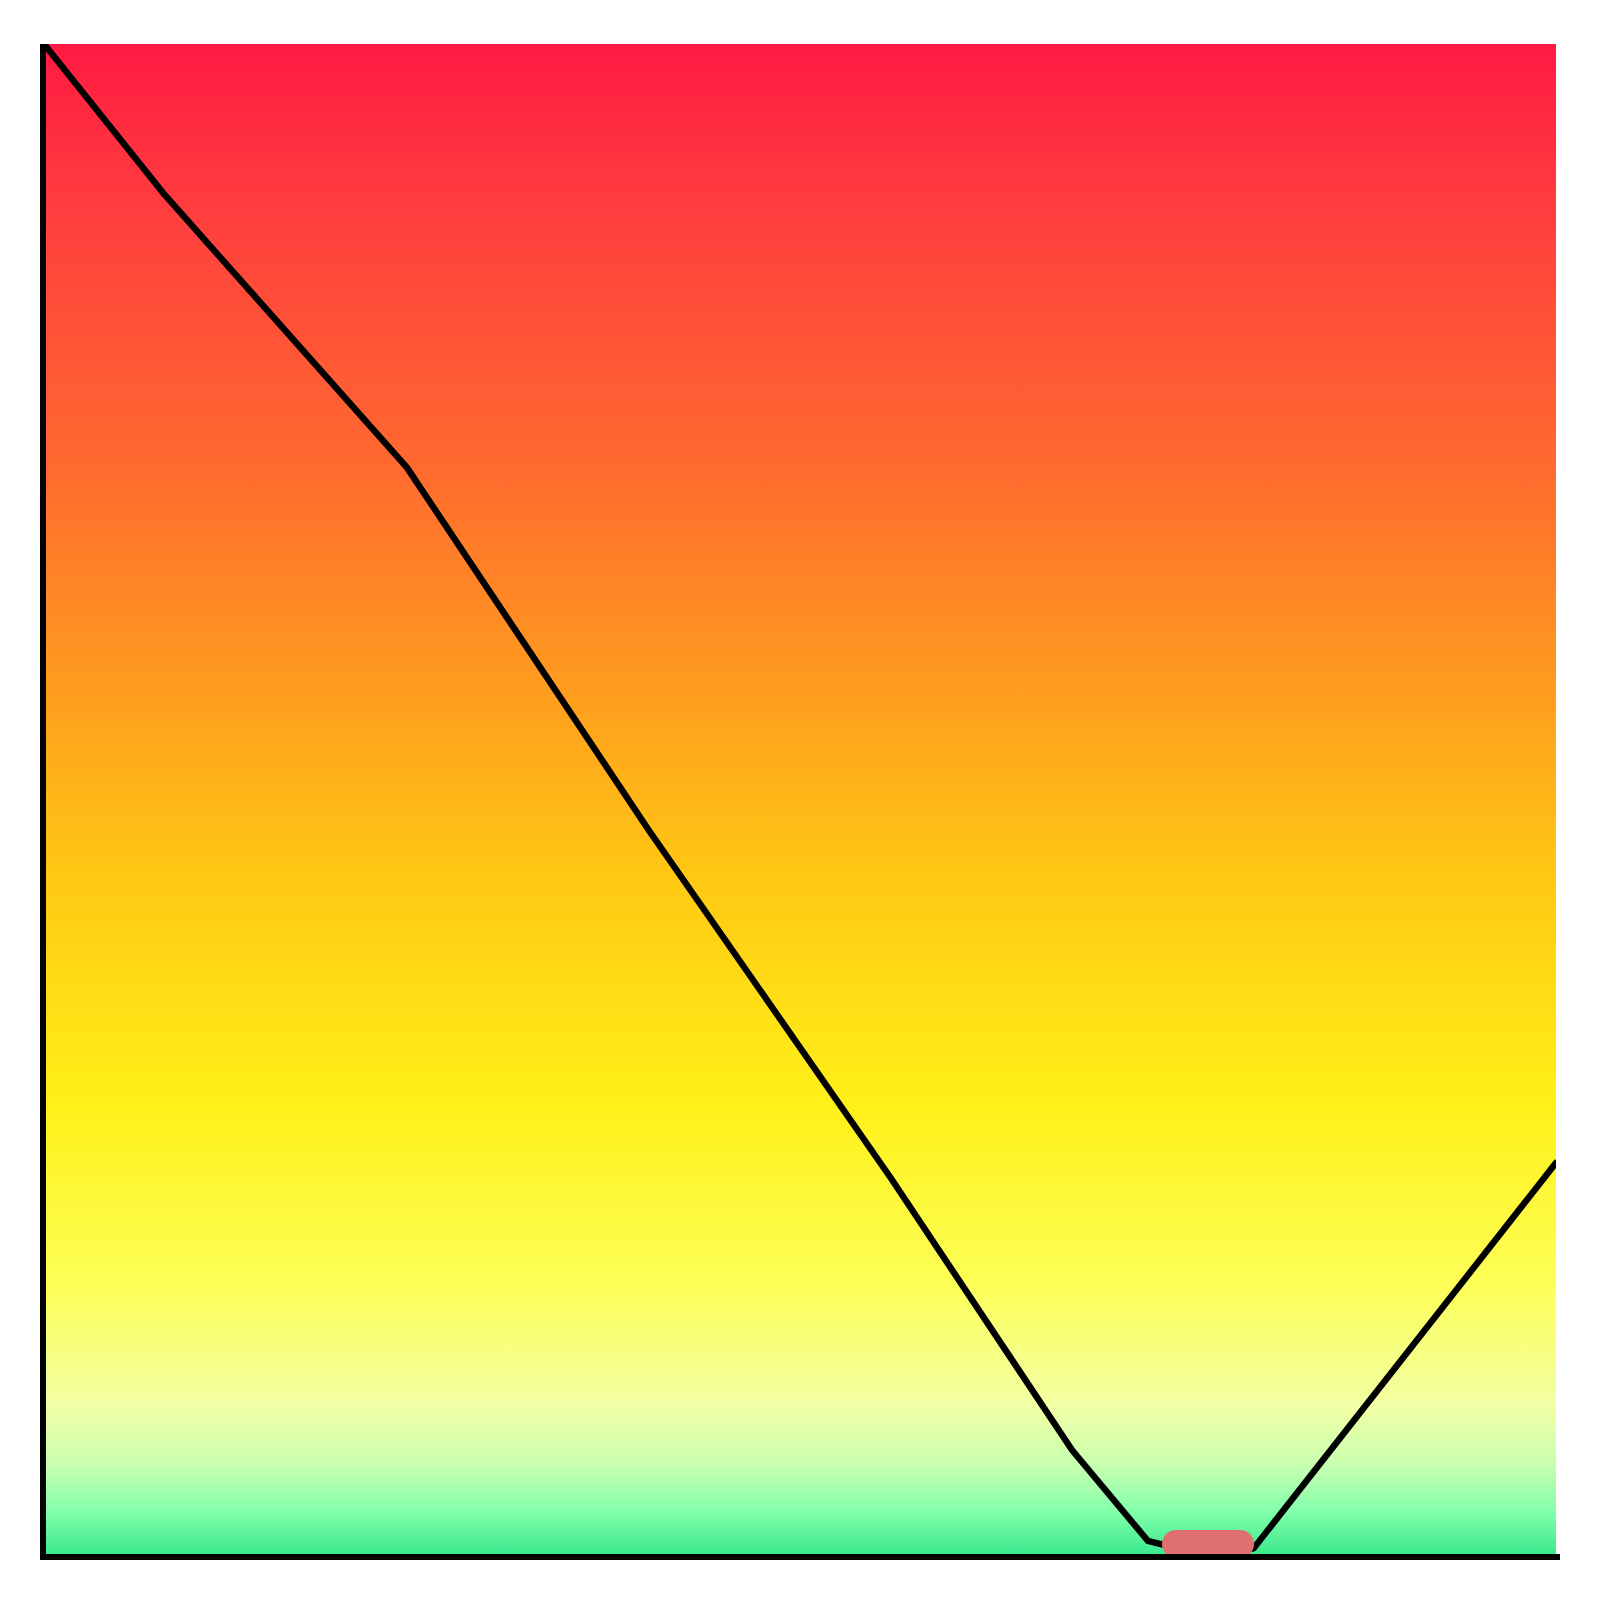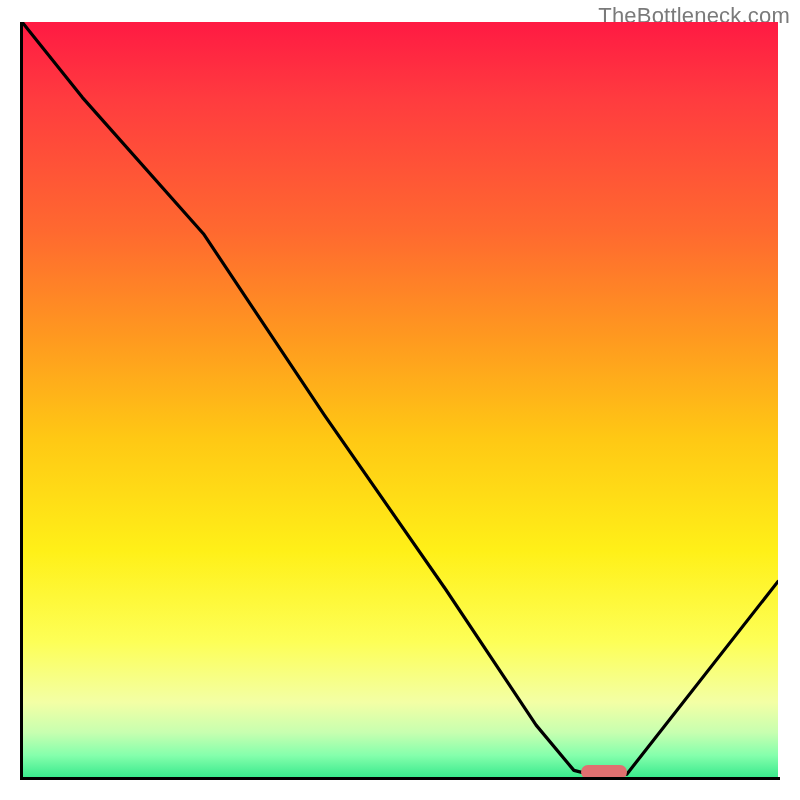--- a/index.html
+++ b/index.html
@@ -68,21 +68,20 @@
     font-weight: 500;
     color: #7a7a7a;
     letter-spacing: 0.2px;
   }
 </style>
 </head>
 <body>
 
 <div class="chart-container">
 
-  <div class="watermark">TheBottleneck.com</div>
 
   <div class="plot-area">
     <div class="gradient-bg"></div>
 
     <svg class="curve-svg" viewBox="0 0 756 756" preserveAspectRatio="none">
       <path id="curve-path" fill="none" stroke="#000000" stroke-width="3.2" stroke-linejoin="round" stroke-linecap="round" d="M0.0 0.0 L60.5 75.6 L181.4 211.7 L302.4 393.1 L423.4 567.0 L514.1 703.1 L551.9 748.4 L582.1 756.0 L604.8 752.2 L756.0 559.4"></path>
     </svg>
 
     <div id="marker" class="marker" style="left: 559.44px; width: 45.36px; top: 743px;"></div>
   </div>

